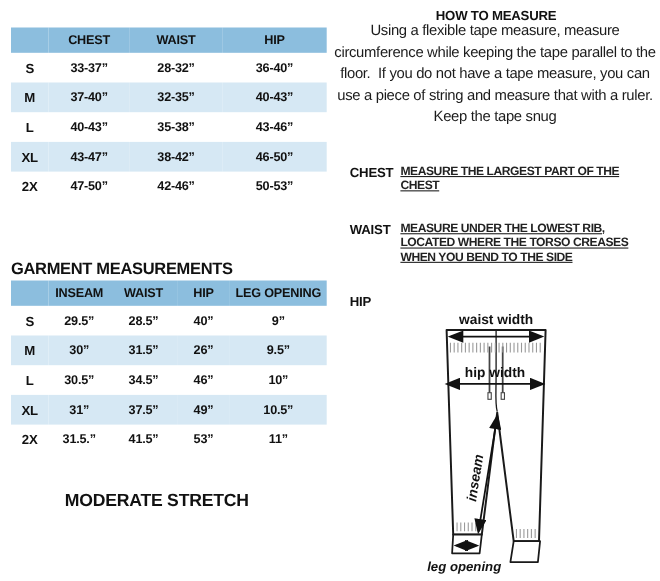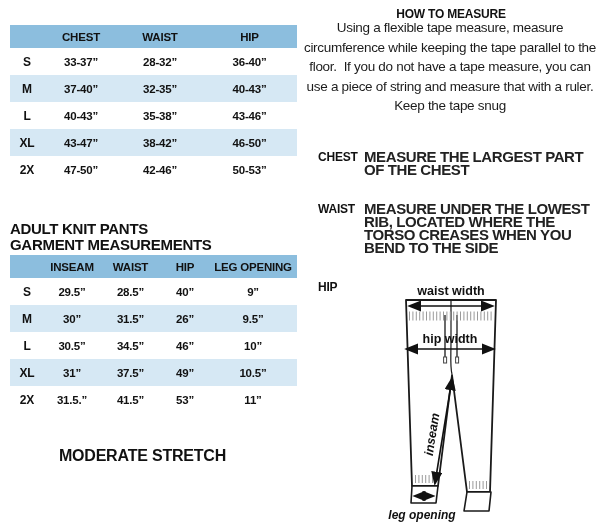--- a/index.html
+++ b/index.html
@@ -30,21 +30,21 @@
 
   
   .htm-title { position:absolute; left:305px; top:7px; width:292px; text-align:center;
     font-size:12px; font-weight:bold; letter-spacing:-0.2px; }
   .htm-para { position:absolute; left:302px; top:18px; width:296px; text-align:center;
     font-size:13.5px; line-height:19.5px; letter-spacing:-0.3px; color:#1c1c1c; white-space:pre-wrap; }
 
   .defs { position:absolute; left:305px; top:150px; width:292px; }
   .def { display:flex; margin-left:13px; margin-bottom:26px; }
   .def .term { width:46px; flex:0 0 46px; font-size:12px; font-weight:bold; letter-spacing:-0.2px; }
-  .def .desc { width:240px; font-size:15px; font-weight:bold; letter-spacing:-0.4px; line-height:13px; color:#222; }
+  .def .desc { width:240px; font-size:11px; font-weight:bold; letter-spacing:-0.4px; line-height:13px; color:#222;text-decoration:underline; }
 
   .diagram { position:absolute; left:384px; top:279px; width:128px; height:248px;text-align:right; }
   .diagram svg { display:block; }
   .dg-label { font-family:"Liberation Sans", sans-serif; font-weight:bold; fill:#111; }
   .dg-italic { font-style:italic; }
 </style>
 </head>
 <body>
 
 <div class="page">
@@ -93,21 +93,21 @@
       <tr>
         <th>2X</th>
         <td>47-50”</td>
         <td>42-46”</td>
         <td>50-53”</td>
       </tr>
     </tbody>
   </table>
 
   <div class="t2-title">
-    <span>ADULT KNIT PANTS</span><br>
+    <br>
     <span>GARMENT MEASUREMENTS</span>
   </div>
 
   <table class="size-table" id="garment-table">
     <colgroup>
         <col style="width:34px">
         <col style="width:56px">
         <col style="width:61px">
         <col style="width:48px">
         <col style="width:88px">

